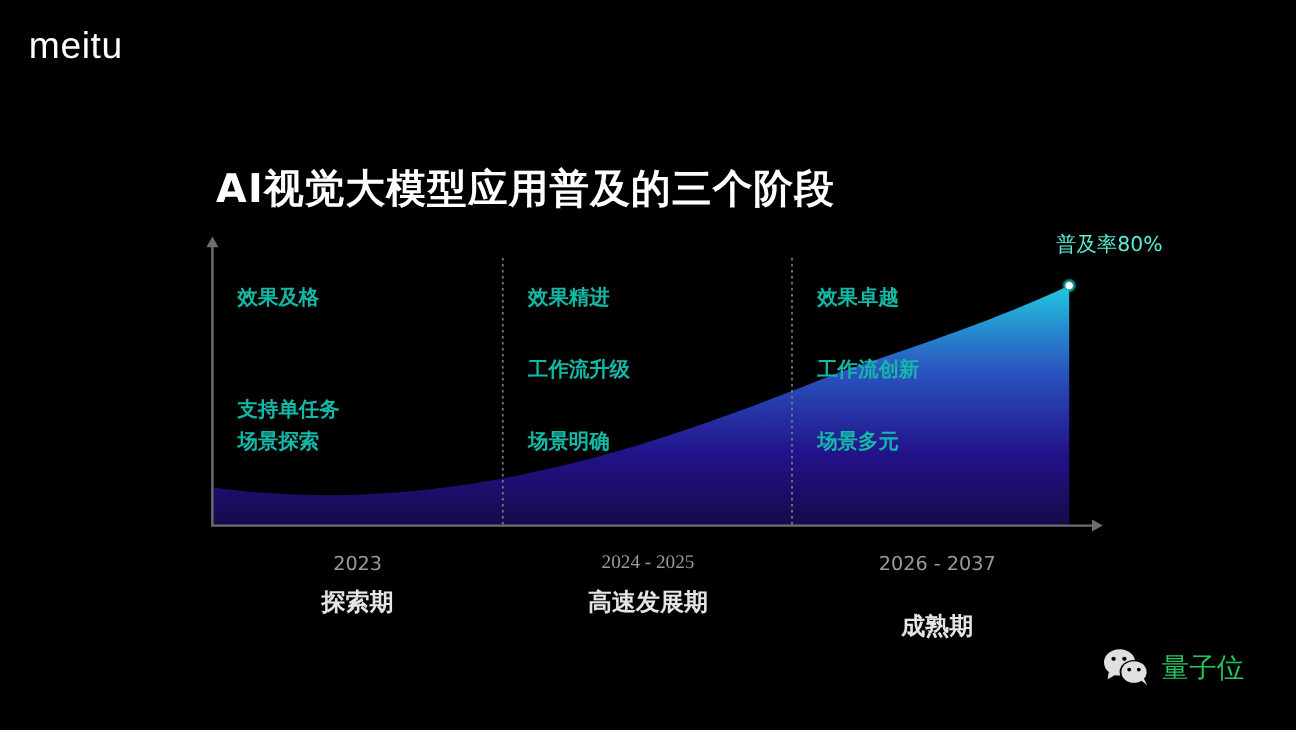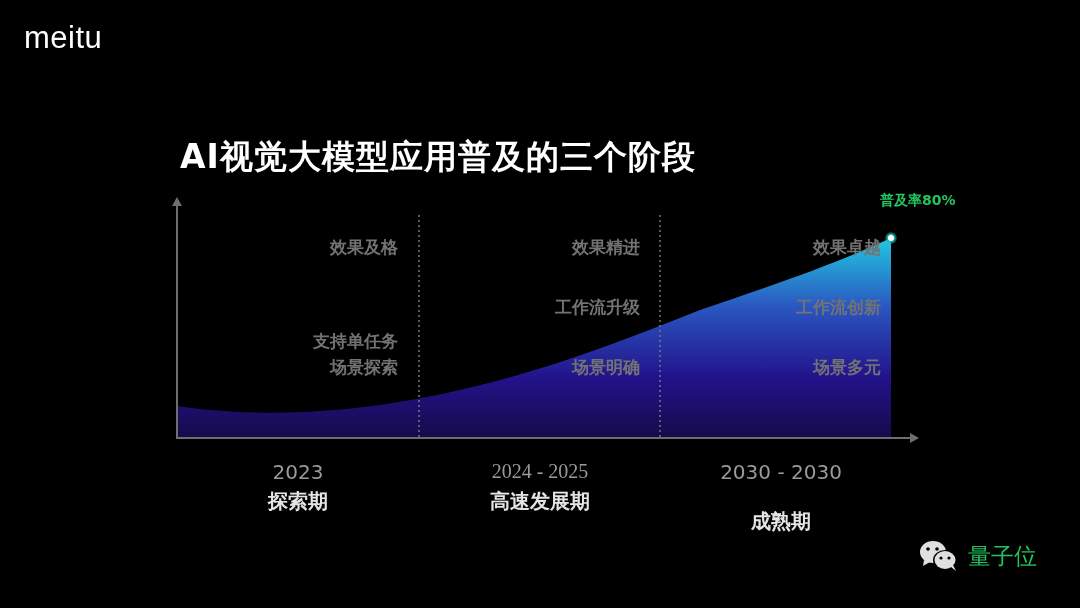--- a/index.html
+++ b/index.html
@@ -3,24 +3,24 @@
 <meta charset="utf-8">
 <style>
   html, body { margin:0; padding:0; background:#000; }
   body { width:1080px; height:608px; position:relative; overflow:hidden;
          font-family:"DejaVu Sans","Liberation Sans",sans-serif; color:#fff; }
   .logo { position:absolute; left:24px; top:20px; font-family:"Liberation Sans","DejaVu Sans",sans-serif;
           font-size:31px; letter-spacing:0.5px; color:#fff; font-weight:normal; }
   .title { position:absolute; left:0; width:876px; top:135px; text-align:center;
            font-size:33px; font-weight:bold; color:#fff; letter-spacing:1px; }
   svg.chart { position:absolute; left:0; top:0; }
-  .cell { position:absolute; width:200px; text-align:right; font-size:17px; font-weight:bold; color:#737373; }
-  .yr { position:absolute; width:220px; text-align:center; font-size:20px; color:#9a9a9a; }
+  .cell { position:absolute; width:200px; text-align:left; font-size:17px; font-weight:bold; color:#14b8a6; }
+  .yr { position:absolute; width:220px; text-align:center; font-size:16px; color:#9a9a9a; }
   .phase { position:absolute; width:220px; text-align:center; font-size:20px; font-weight:bold; color:#e5e5e5; }
-  .rate { position:absolute; left:880px; top:192px; font-size:14px; font-weight:bold; color:#22c55e; }
+  .rate { position:absolute; left:880px; top:192px; font-size:17px; font-weight:normal; color:#5eead4; }
   .wm { position:absolute; left:918px; top:538px; display:flex; align-items:center; gap:8px; }
   .wm-text { font-size:23px; color:#22c55e; }
 </style>
 </head>
 <body>
 
 <div class="logo">meitu</div>
 <div class="title">AI视觉大模型应用普及的三个阶段</div>
 
 <svg class="chart" width="1080" height="608" viewBox="0 0 1080 608">
@@ -58,21 +58,21 @@
 
 <div class="cell" style="left:440px; top:236px;">效果精进</div>
 <div class="cell" style="left:440px; top:296px;">工作流升级</div>
 <div class="cell" style="left:440px; top:356px;">场景明确</div>
 <div class="yr" style="left:430px; top:460px;font-family:Liberation Serif, serif;">2024 - 2025</div>
 <div class="phase" style="left:430px; top:488px;">高速发展期</div>
 
 <div class="cell" style="left:681px; top:236px;">效果卓越</div>
 <div class="cell" style="left:681px; top:296px;">工作流创新</div>
 <div class="cell" style="left:681px; top:356px;">场景多元</div>
-<div class="yr" style="left:671px; top:460px;">2030 - 2030</div>
+<div class="yr" style="left:671px; top:460px;">2026 - 2037</div>
 <div class="phase" style="left:671px; top:508px;">成熟期</div>
 
 <div class="wm">
   <svg width="42" height="36" viewBox="0 0 42 36">
     <ellipse cx="15" cy="14" rx="13" ry="11" fill="#e0e0e0"></ellipse>
     <polygon points="6,22 5,28 12,24" fill="#e0e0e0"></polygon>
     <circle cx="10" cy="11" r="1.8" fill="#000"></circle>
     <circle cx="19" cy="11" r="1.8" fill="#000"></circle>
     <ellipse cx="27" cy="22" rx="12" ry="10" fill="#000"></ellipse>
     <ellipse cx="27" cy="22" rx="10.5" ry="9" fill="#e0e0e0"></ellipse>

